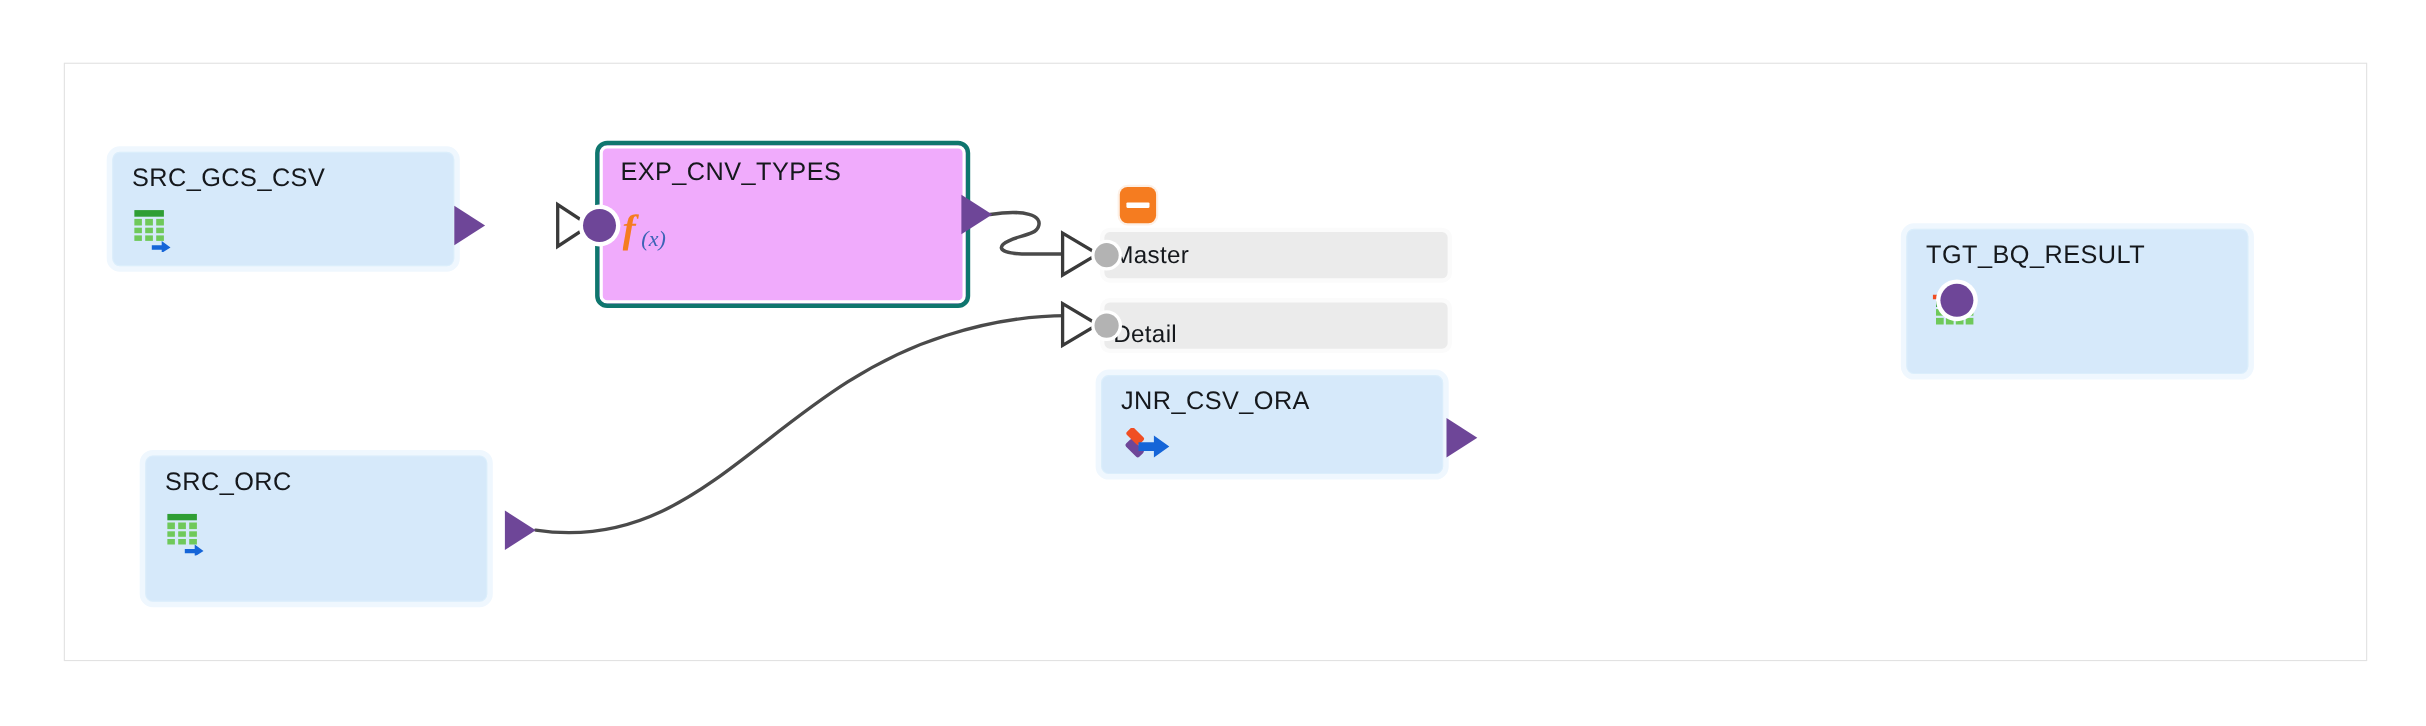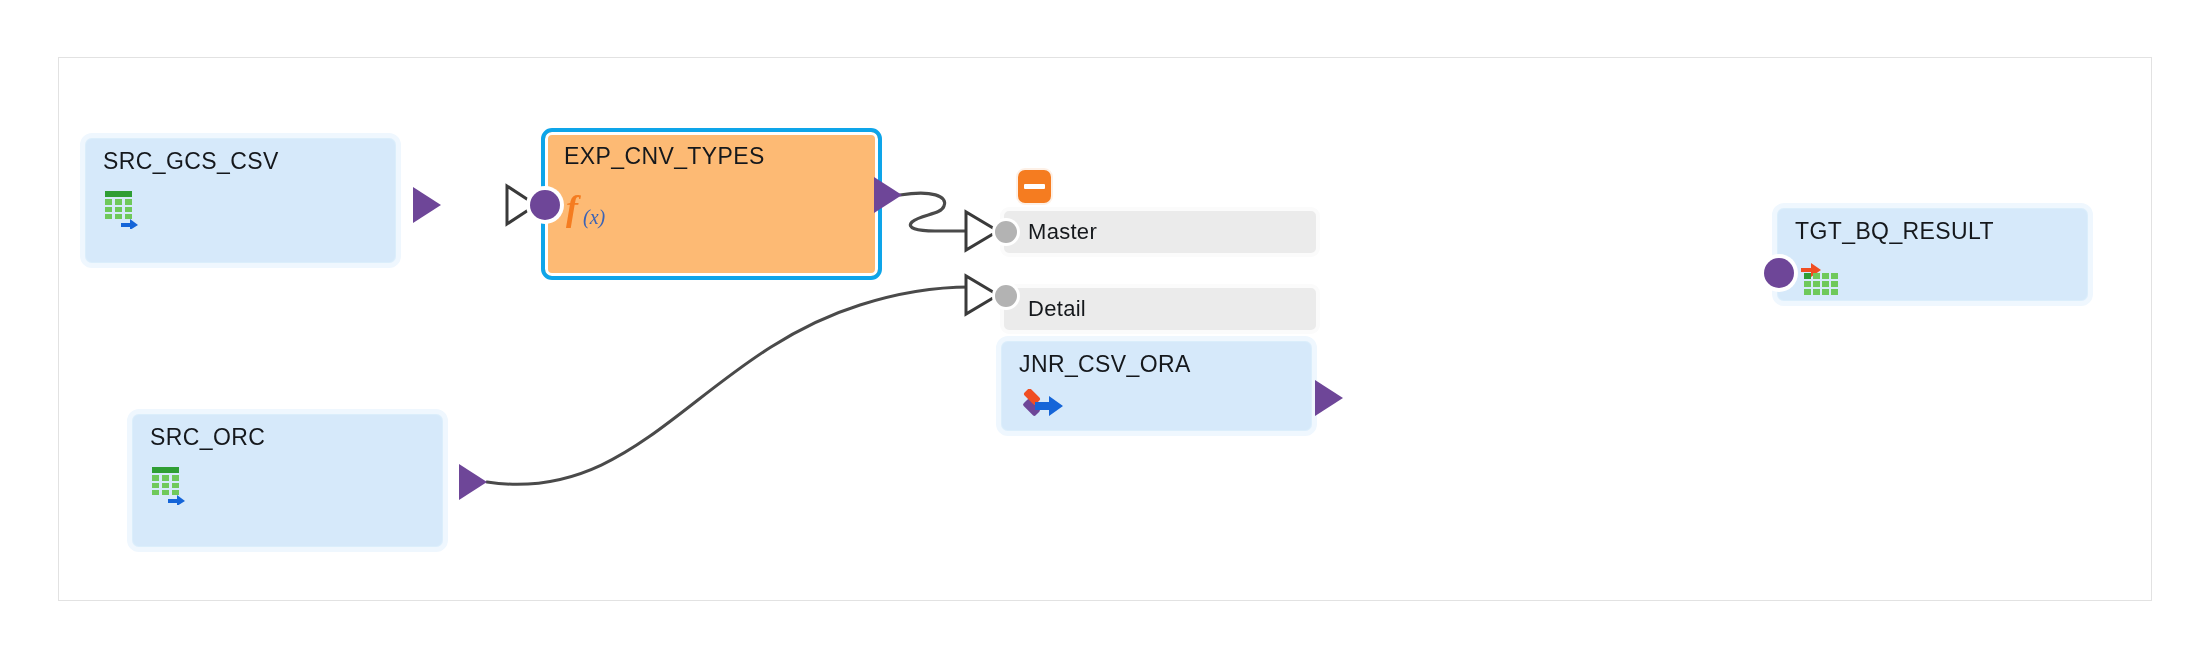--- a/index.html
+++ b/index.html
@@ -40,24 +40,24 @@
   
   .node {
     position: absolute;
     box-sizing: border-box;
     border-radius: 12px;
     background: #d6e9fa;
     border: 5px solid #eff7fe;
     box-shadow: 0 0 0 1px #dbeefb inset;
   }
   .node.selected {
-    border: 4px solid #0ea5e9;
+    border: 4px solid #0f766e;
     border-radius: 11px;
     box-shadow: 0 0 0 3px #ffffff inset;
-    background: #fdba74;
+    background: #f0abfc;
   }
   .node-title {
     position: absolute;
     left: 18px;
     top: 10px;
     font-size: 23px;
     letter-spacing: 0.4px;
     color: #15181c;
     white-space: nowrap;
     font-family: "Liberation Sans", sans-serif;
@@ -83,21 +83,21 @@
     position: absolute;
     box-sizing: border-box;
     height: 50px;
     border-radius: 9px;
     background: #ebebeb;
     border: 4px solid #fbfbfb;
     display: flex;
     align-items: center;
   }
   .port-row-label {
-    margin-left: 24px;
+    margin-left: 8px;
     font-size: 22px;
     color: #15181c;
     letter-spacing: 0.3px;
     white-space: nowrap;
   }
 
   
   #joiner-collapse-badge {
     position: absolute;
     left: 1018px;
@@ -176,21 +176,21 @@
              L 968,231" fill="none" stroke="#4a4a4a" stroke-width="3.2" stroke-linecap="round"></path>
     <polygon points="966,212 966,250 998,231" fill="#ffffff" stroke="#3a3a3a" stroke-width="3" stroke-linejoin="miter"></polygon>
   </g>
 
   <g>
     <path d="M 487,482 C 640,505 700,355 860,305 C 910,289 950,287 970,287" fill="none" stroke="#4a4a4a" stroke-width="3" stroke-linecap="round"></path>
     <polygon points="966,276 966,314 998,295" fill="#ffffff" stroke="#3a3a3a" stroke-width="3" stroke-linejoin="miter"></polygon>
   </g>
 </svg>
 
-<div class="node" style="left:80px; top:133px; width:321px; height:135px;padding-left:28px;">
+<div class="node" style="left:97px; top:133px; width:321px; height:114px;padding-left:28px;">
   <div class="node-title">SRC_GCS_CSV</div>
   <div class="node-icon">
     <svg width="40" height="38" viewBox="0 0 40 38">
       <rect x="0" y="0" width="27" height="6" fill="#2f9e34"></rect>
       <rect x="0" y="8" width="27" height="19" fill="none"></rect>
       <g fill="#6fc95a">
         <rect x="0" y="8" width="7" height="6"></rect>
           <rect x="10" y="8" width="7" height="6"></rect>
           <rect x="20" y="8" width="7" height="6"></rect>
         <rect x="0" y="16" width="7" height="5"></rect>
@@ -221,21 +221,21 @@
 
 <div class="out-triangle" style="left:874px; top:177px;"></div>
 
 <div id="joiner-collapse-badge"></div>
 
 <div class="port-row" style="left:1000px; top:207px; width:320px; height:50px;">
   <span class="port-row-label">Master</span>
 </div>
 <div class="port-dot" style="left:995px; top:221px;"></div>
 
-<div class="port-row" style="left:1000px; top:284px; width:320px; height:50px;">
+<div class="port-row" style="left:1000px; top:271px; width:320px; height:50px;align-items:flex-end;">
   <span class="port-row-label">Detail</span>
 </div>
 <div class="port-dot" style="left:995px; top:285px;"></div>
 
 <div class="node" style="left:996px; top:336px; width:321px; height:100px;">
   <div class="node-title">JNR_CSV_ORA</div>
   <div class="node-icon" style="top:48px; left:20px;">
     <svg width="46" height="38" viewBox="0 0 46 38">
       <rect x="2" y="14" width="17" height="9" rx="2" fill="#6e4698" transform="rotate(45 10.5 18.5)"></rect>
       <rect x="3" y="3" width="16" height="9" rx="2" fill="#f04e23" transform="rotate(45 11 7.5)"></rect>
@@ -262,21 +262,21 @@
           <rect x="10" y="23" width="7" height="5"></rect>
           <rect x="20" y="23" width="7" height="5"></rect>
       </g>
       <path d="M16,32 L25,32 L25,28 L33,34 L25,39 L25,36 L16,36 Z" fill="#1565d8"></path>
     </svg>
   </div>
 </div>
 
 <div class="out-triangle" style="left:459px; top:464px;"></div>
 
-<div class="node" style="left:1772px; top:203px; width:321px; height:103px;">
+<div class="node" style="left:1728px; top:203px; width:321px; height:142px;">
   <div class="node-title">TGT_BQ_RESULT</div>
   <div class="node-icon" style="top:52px; left:24px;">
     <svg width="44" height="40" viewBox="0 0 44 40">
       <path d="M0,8 L10,8 L10,3 L20,10 L10,17 L10,12 L0,12 Z" fill="#f04e23"></path>
       <g fill="#6fc95a">
         <rect x="12" y="13" width="7" height="6"></rect>
           <rect x="21" y="13" width="7" height="6"></rect>
           <rect x="30" y="13" width="7" height="6"></rect>
         <rect x="3" y="21" width="7" height="6"></rect>
           <rect x="12" y="21" width="7" height="6"></rect>

